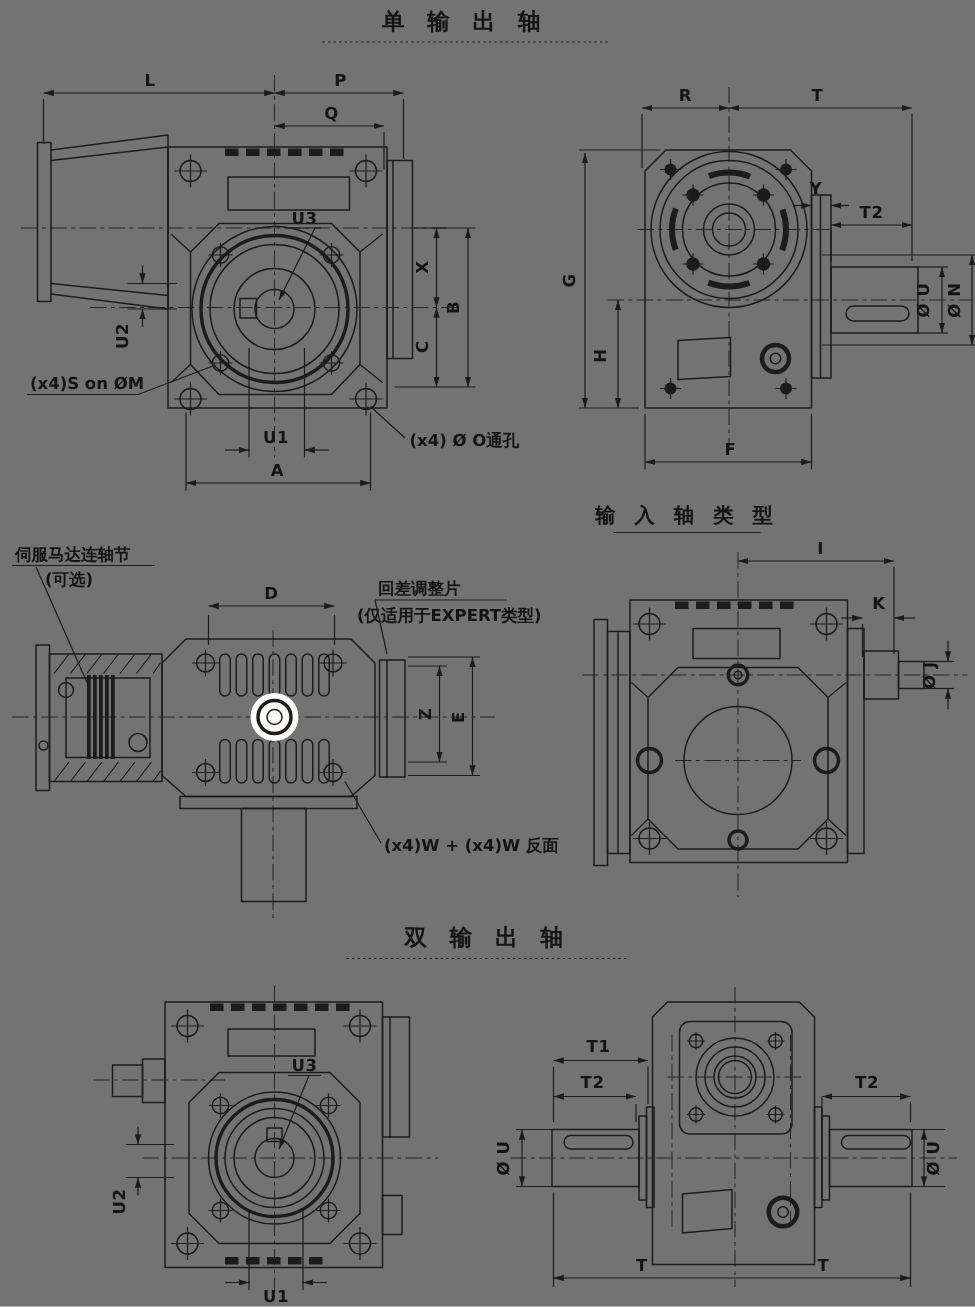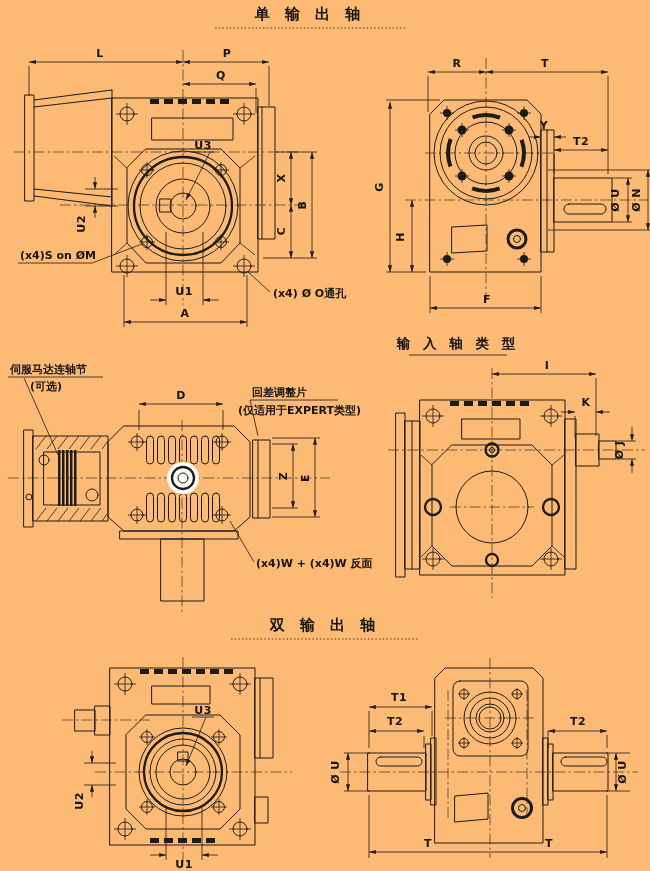--- a/index.html
+++ b/index.html
@@ -1,16 +1,16 @@
 <!DOCTYPE html>
 <html><head>
 <meta charset="utf-8">
 <style>
   html,body{margin:0;padding:0;background:#e9e9e7;}
-  .sheet{position:relative;width:650px;height:871px;background:#fdba74;overflow:hidden;
+  .sheet{position:relative;width:650px;height:871px;background:#737373;overflow:hidden;
          font-family:"DejaVu Sans",sans-serif;}
   svg{display:block}
   .s{fill:none;stroke:#1c1c1c;stroke-width:1;stroke-linejoin:round;stroke-linecap:round}
   .b{fill:none;stroke:#1c1c1c;stroke-width:2.3}
   .c{fill:none;stroke:#1c1c1c;stroke-width:.6;stroke-dasharray:11 3 2.5 3}
   .d{fill:none;stroke:#1c1c1c;stroke-width:.8}
   .f{fill:#1c1c1c;stroke:none}
   .w{fill:#fbfaf7;stroke:none}
   text{font-family:"DejaVu Sans",sans-serif;fill:#141414}
   .t{font-size:11px;font-weight:bold;letter-spacing:.4px}

